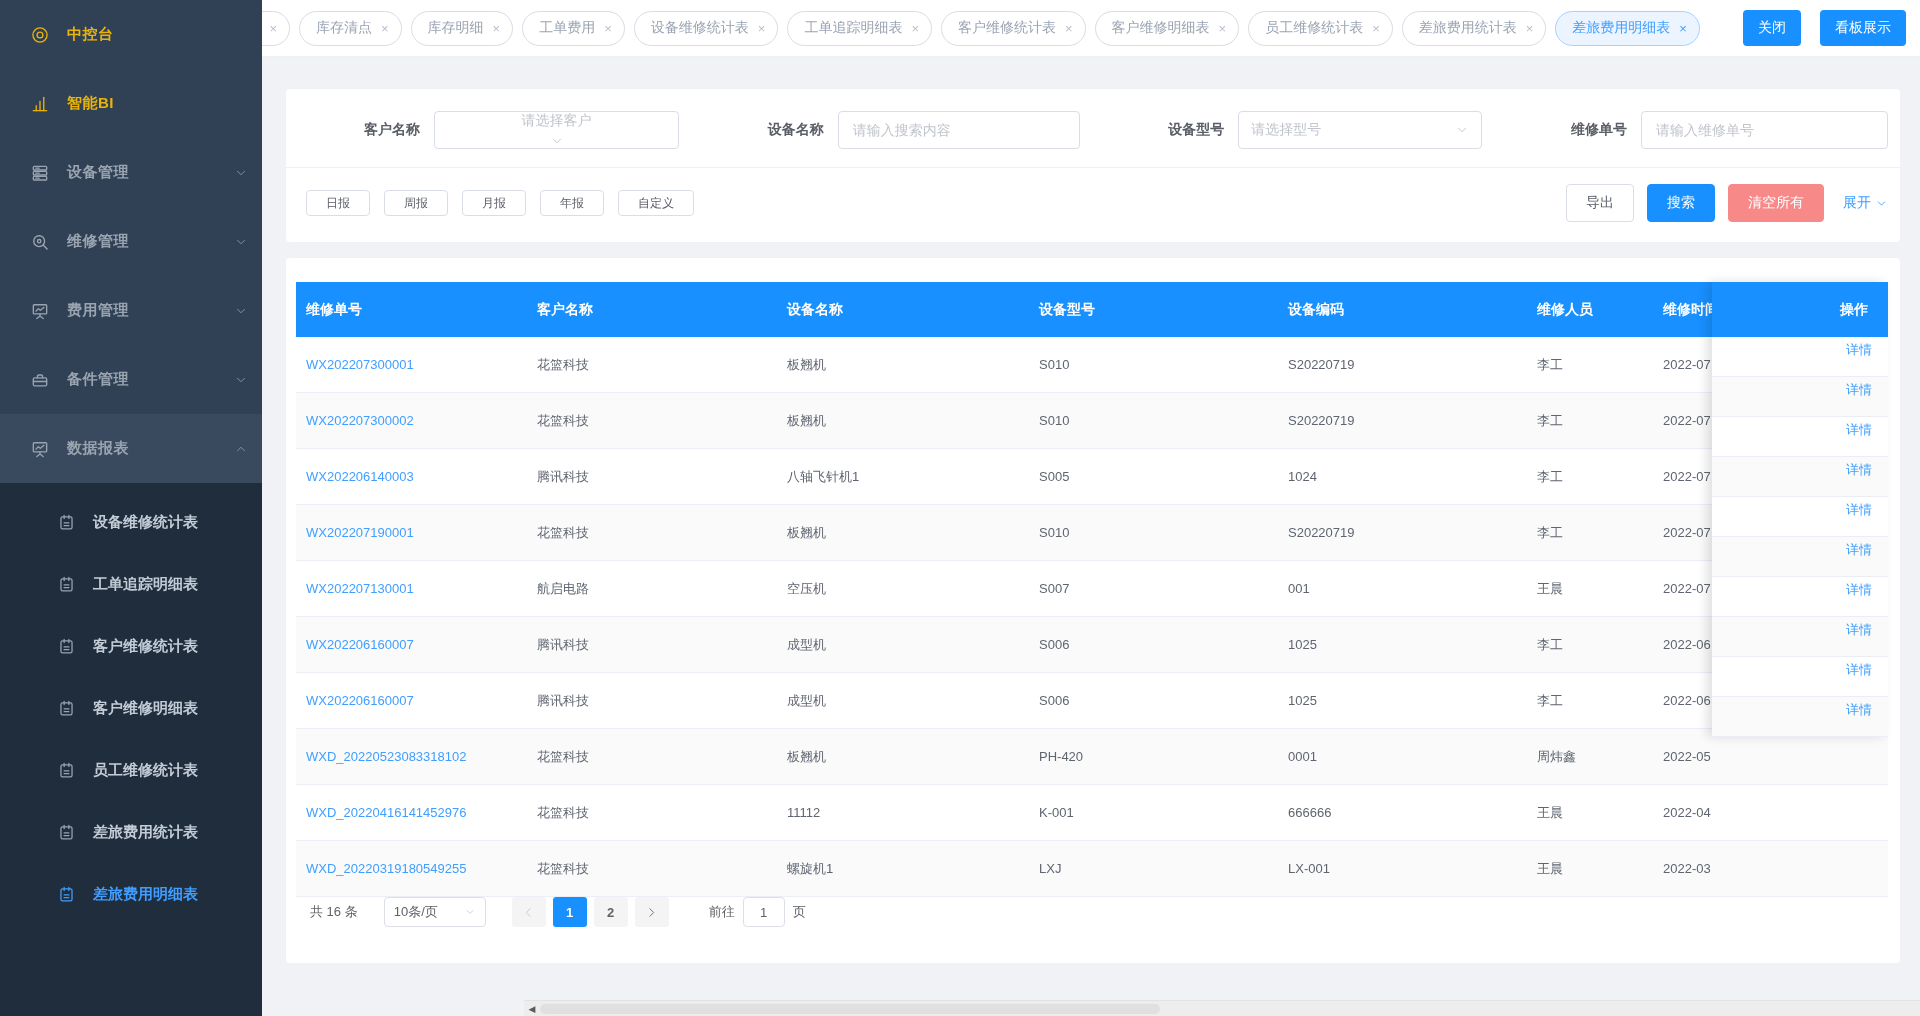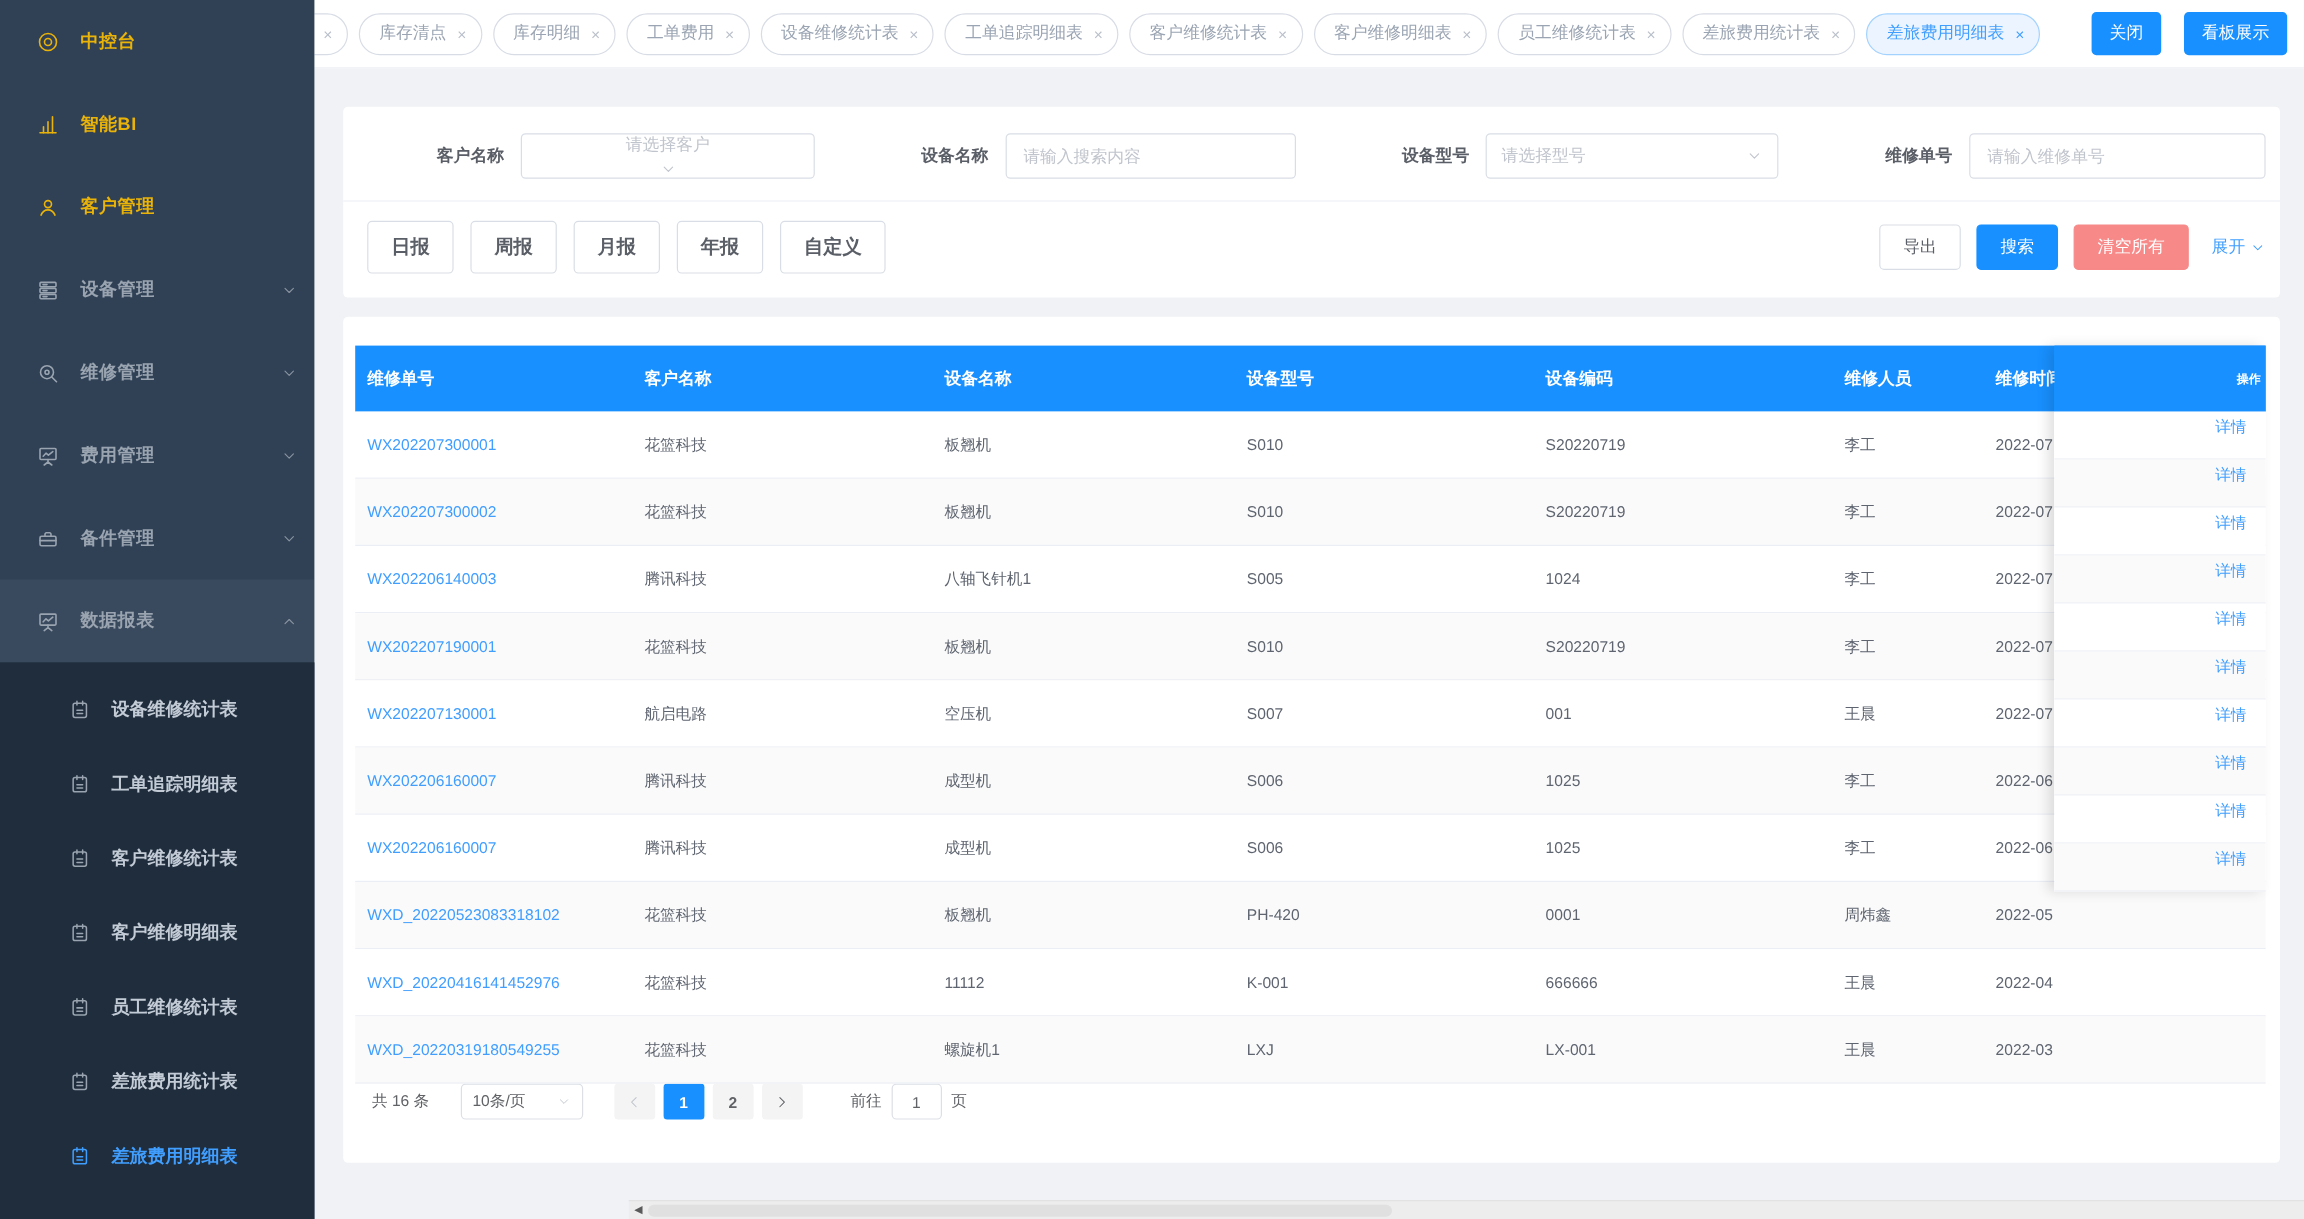--- a/index.html
+++ b/index.html
@@ -50,22 +50,22 @@
   .field-label { font-size:14px; font-weight:700; color:#5a5e66; margin-right:14px; white-space:nowrap; }
   .control { height:38px; border:1px solid #d9dee6; border-radius:4px; background:#fff;
     display:flex; align-items:center; justify-content:space-between; padding:0 12px; cursor:pointer; }
   .control .ph { color:#c0c4cc; font-size:14px; }
   .control .chev { width:14px; height:14px; color:#c0c4cc; }
   input.text-control { height:38px; border:1px solid #d9dee6; border-radius:4px; padding:0 14px;
     font-size:14px; color:#606266; font-family:inherit; outline:none; }
   input.text-control::placeholder { color:#c0c4cc; }
   .divider { border-top:1px solid #eef1f6; margin:18px -12px 16px -20px; }
   .buttons-row { display:flex; align-items:center; }
-  .rbtn { height:44px; padding:0 19px; margin-right:14px; background:#fff; border:1px solid #d9dee6;
-    border-radius:4px; font-size:16px; color:#5a5e66; cursor:pointer; font-family:inherit;font-weight:bold; }
+  .rbtn { height:26px; padding:0 19px; margin-right:14px; background:#fff; border:1px solid #d9dee6;
+    border-radius:4px; font-size:12px; color:#5a5e66; cursor:pointer; font-family:inherit; }
   .action-group { margin-left:auto; display:flex; align-items:center; gap:13px; }
   .btn { height:38px; padding:0 19px; border-radius:4px; font-size:14px; cursor:pointer;
     font-family:inherit; border:1px solid #d9dee6; background:#fff; color:#5a5e66; }
   .btn.primary { background:#1890ff; border-color:#1890ff; color:#fff; }
   .btn.danger  { background:#f78989; border-color:#f78989; color:#fff; }
   .expand-link { display:flex; align-items:center; gap:4px; color:#409eff; font-size:14px;
     cursor:pointer; margin-left:6px; }
   .expand-link .chev { width:13px; height:13px; }
 
   
@@ -75,22 +75,22 @@
     color:#fff; font-weight:700; font-size:14px; }
   .t-row { display:flex; height:56px; align-items:center; background:#fff;
     border-bottom:1px solid #ebeef5; font-size:13px; color:#5f6570; }
   .t-row.striped { background:#fafafa; }
   .cell { padding-left:10px; overflow:hidden; white-space:nowrap; }
   .c0{width:231px}.c1{width:250px}.c2{width:252px}.c3{width:249px}.c4{width:249px}.c5{width:126px}
   .c6{flex:1}
   a.link { color:#409eff; text-decoration:none; cursor:pointer; }
   .fixed-col { position:absolute; top:0; right:0; width:176px; z-index:5;
     box-shadow:-5px 0 10px rgba(0,0,0,.12); }
-  .fixed-col .fh { height:55px; background:#1890ff; color:#fff; font-weight:700; font-size:10px;
-    display:flex; align-items:center; justify-content:flex-end; padding-right:4px; }
+  .fixed-col .fh { height:55px; background:#1890ff; color:#fff; font-weight:700; font-size:14px;
+    display:flex; align-items:center; justify-content:flex-end; padding-right:20px; }
   .fixed-col .fc { height:40px; background:#fff; border-bottom:1px solid #ebeef5;
     display:flex; align-items:center; justify-content:flex-end; padding-right:16px; font-size:13px; }
   .fixed-col .fc.striped { background:#fafafa; }
   .fixed-col .fc a { position:relative; top:-7px; }
 
   
   .pagination { display:flex; align-items:center; padding-left:14px;
     font-size:13px; color:#606266; }
   .psize { width:102px; height:30px; border:1px solid #dcdfe6; border-radius:4px; margin-left:26px;
     display:flex; align-items:center; justify-content:space-between; padding:0 9px; cursor:pointer; }
@@ -136,29 +136,20 @@
           <span class="icon">
             <svg viewBox="0 0 24 24">
               <path d="M4 20h16"></path>
               <path d="M7.5 20v-6"></path>
               <path d="M12 20V9"></path>
               <path d="M16.5 20V4"></path>
             </svg>
           </span>
           <span class="lbl">智能BI</span>
         </div>
-        <div class="s-item single">
-          <span class="icon">
-            <svg viewBox="0 0 24 24">
-              <circle cx="12" cy="8.5" r="3.5"></circle>
-              <path d="M5 19.5c1.5-3.6 4-5.2 7-5.2s5.5 1.6 7 5.2"></path>
-            </svg>
-          </span>
-          <span class="lbl">客户管理</span>
-        </div>
         <div class="s-item group">
           <span class="icon">
             <svg viewBox="0 0 24 24">
               <rect x="4" y="4" width="16" height="4.4" rx="1"></rect>
               <rect x="4" y="10" width="16" height="4.4" rx="1"></rect>
               <rect x="4" y="16" width="16" height="4.4" rx="1"></rect>
               <path d="M7 6.2h4M7 12.2h4M7 18.2h4"></path>
             </svg>
           </span>
           <span class="lbl">设备管理</span>

